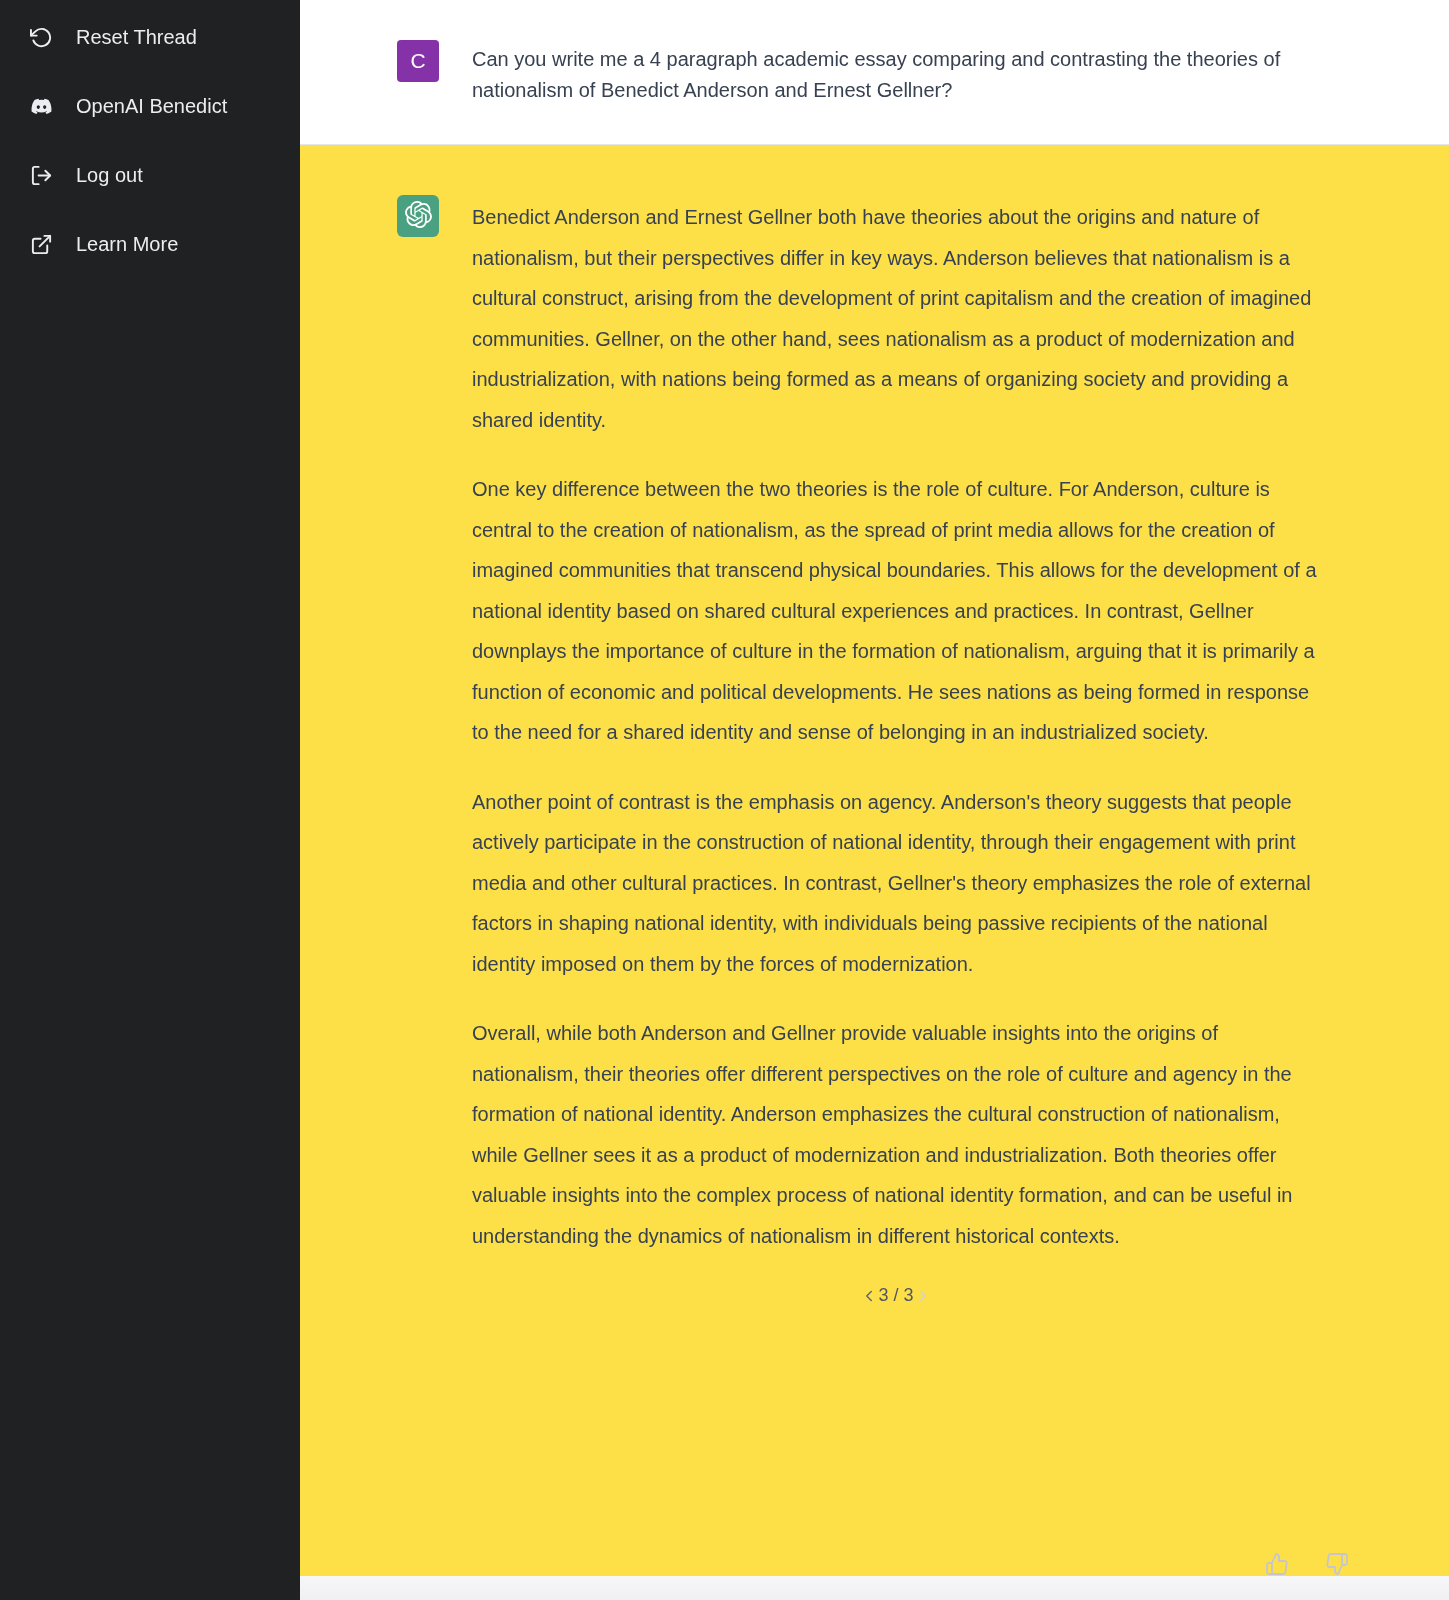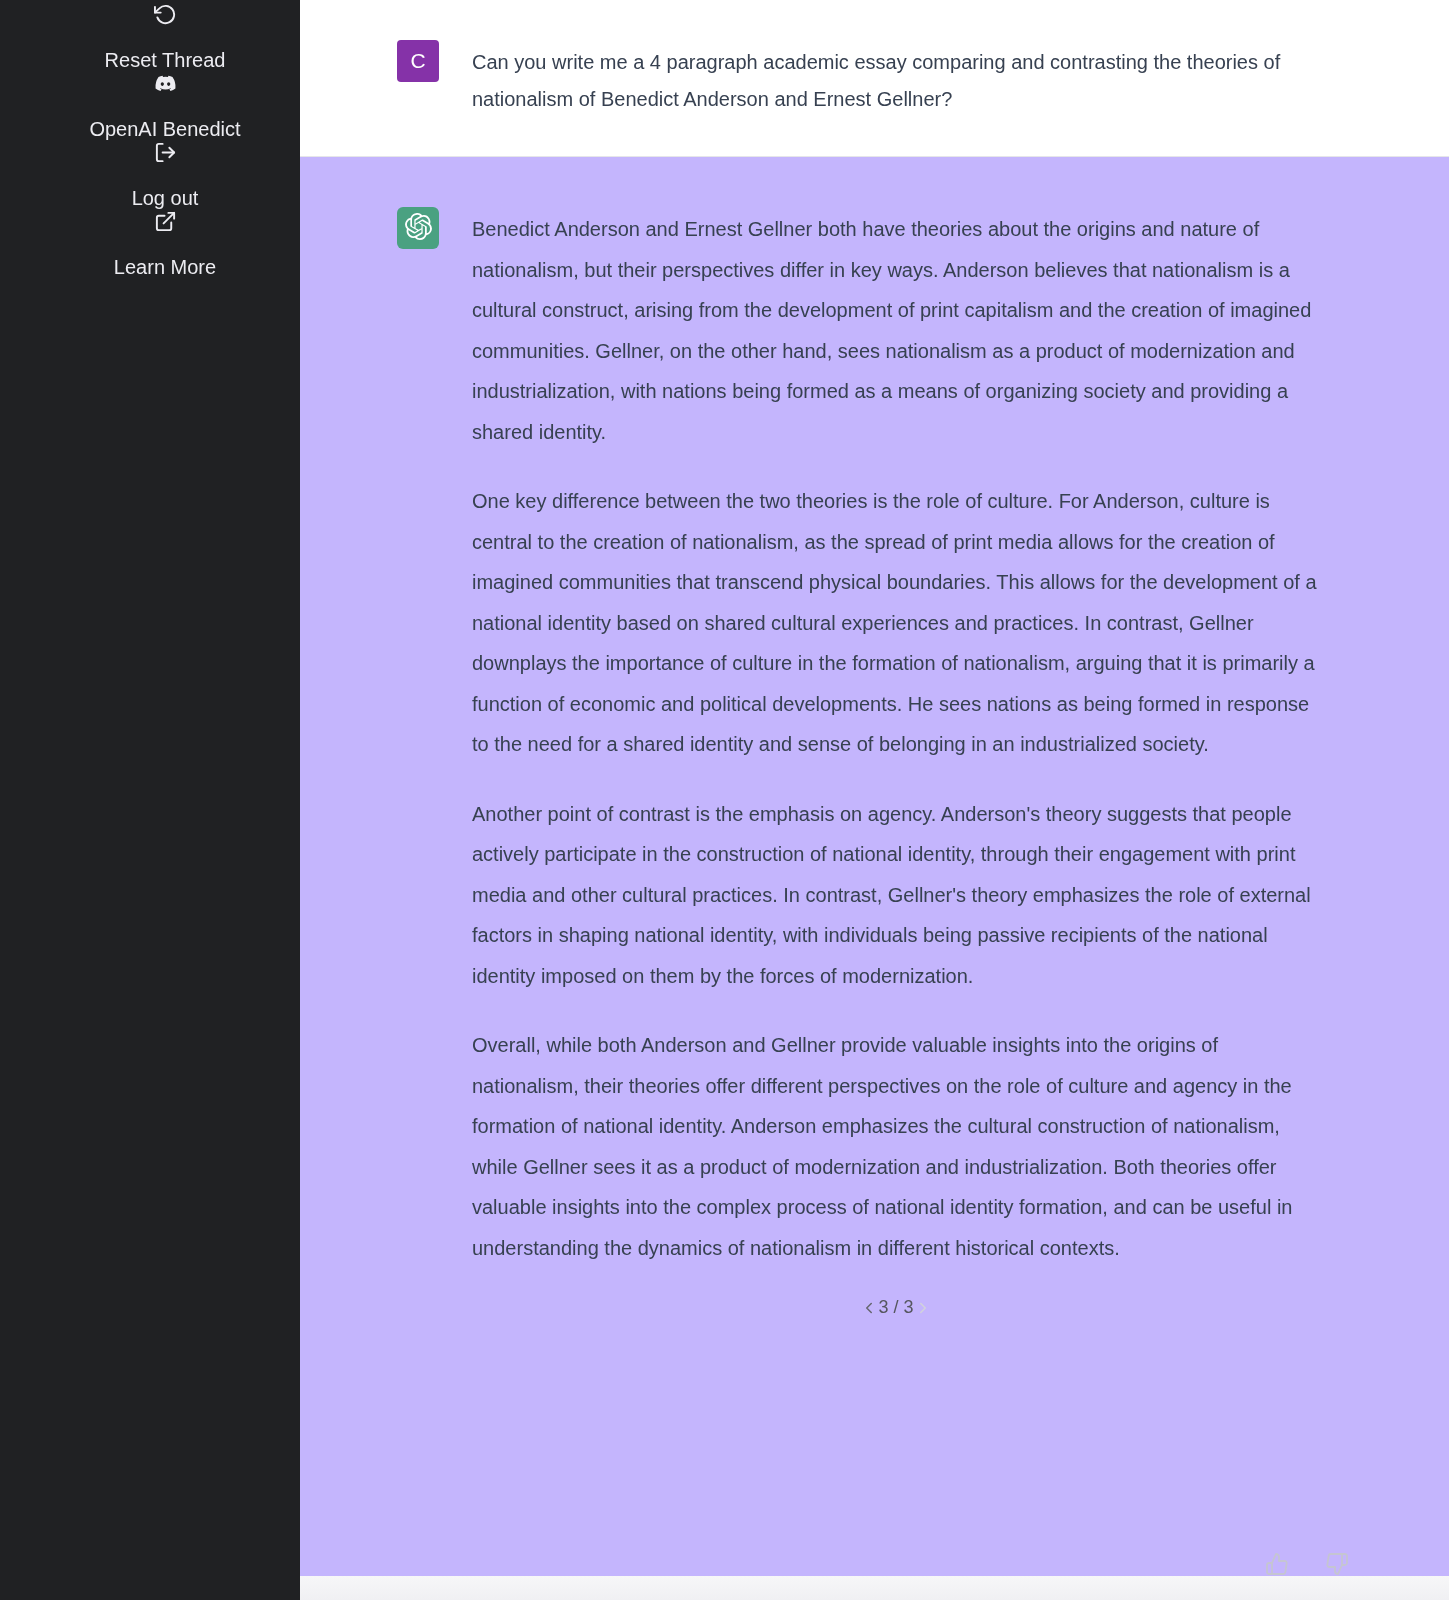--- a/index.html
+++ b/index.html
@@ -16,53 +16,53 @@
   .sidebar {
     width: 300px; flex-shrink: 0;
     background: #202123;
     padding-top: 3px;
   }
   .nav-item {
     height: 69px;
     display: flex; align-items: center;
     padding-left: 30px; gap: 23px;
     color: #ececf1; font-size: 20px;
-    cursor: pointer; user-select: none; flex-direction: column;
+    cursor: pointer; user-select: none;
   }
   .nav-icon { width: 23px; height: 23px; flex-shrink: 0; display: flex; align-items: center; justify-content: center; }
   .nav-icon svg { width: 23px; height: 23px; display: block; }
 
   
   .main { flex: 1; display: flex; flex-direction: column; background: #ffffff; }
 
   .msg-row { display: flex; gap: 33px; padding-left: 97px; padding-right: 120px; }
 
   .user-row {
     background: #ffffff;
     border-bottom: 1px solid #e6e6e9;
     padding-top: 40px; padding-bottom: 38px;
   }
   .assistant-row {
-    background: #c4b5fd;
+    background: #fde047;
     padding-top: 50px;
     flex: 1;
     position: relative;
   }
 
   .avatar {
     width: 42px; height: 42px; flex-shrink: 0;
     border-radius: 4px;
     display: flex; align-items: center; justify-content: center;
   }
   .user-avatar { background: #8532a8; color: #ffffff; font-size: 21px; }
   .bot-avatar  { background: #4aa181; border-radius: 6px; }
   .bot-avatar svg { width: 27px; height: 27px; fill: #ffffff; }
 
   .msg-text {
-    font-size: 20px; line-height: 37px; color: #374151;
+    font-size: 20px; line-height: 31px; color: #374151;
     max-width: 848px; padding-top: 4px;
   }
   .msg-body { max-width: 848px; width: 848px; padding-top: 2px; }
   .msg-body p {
     margin: 0 0 29px 0;
     font-size: 20px; line-height: 40.5px; color: #374151;
   }
 
   
   .pagination {

